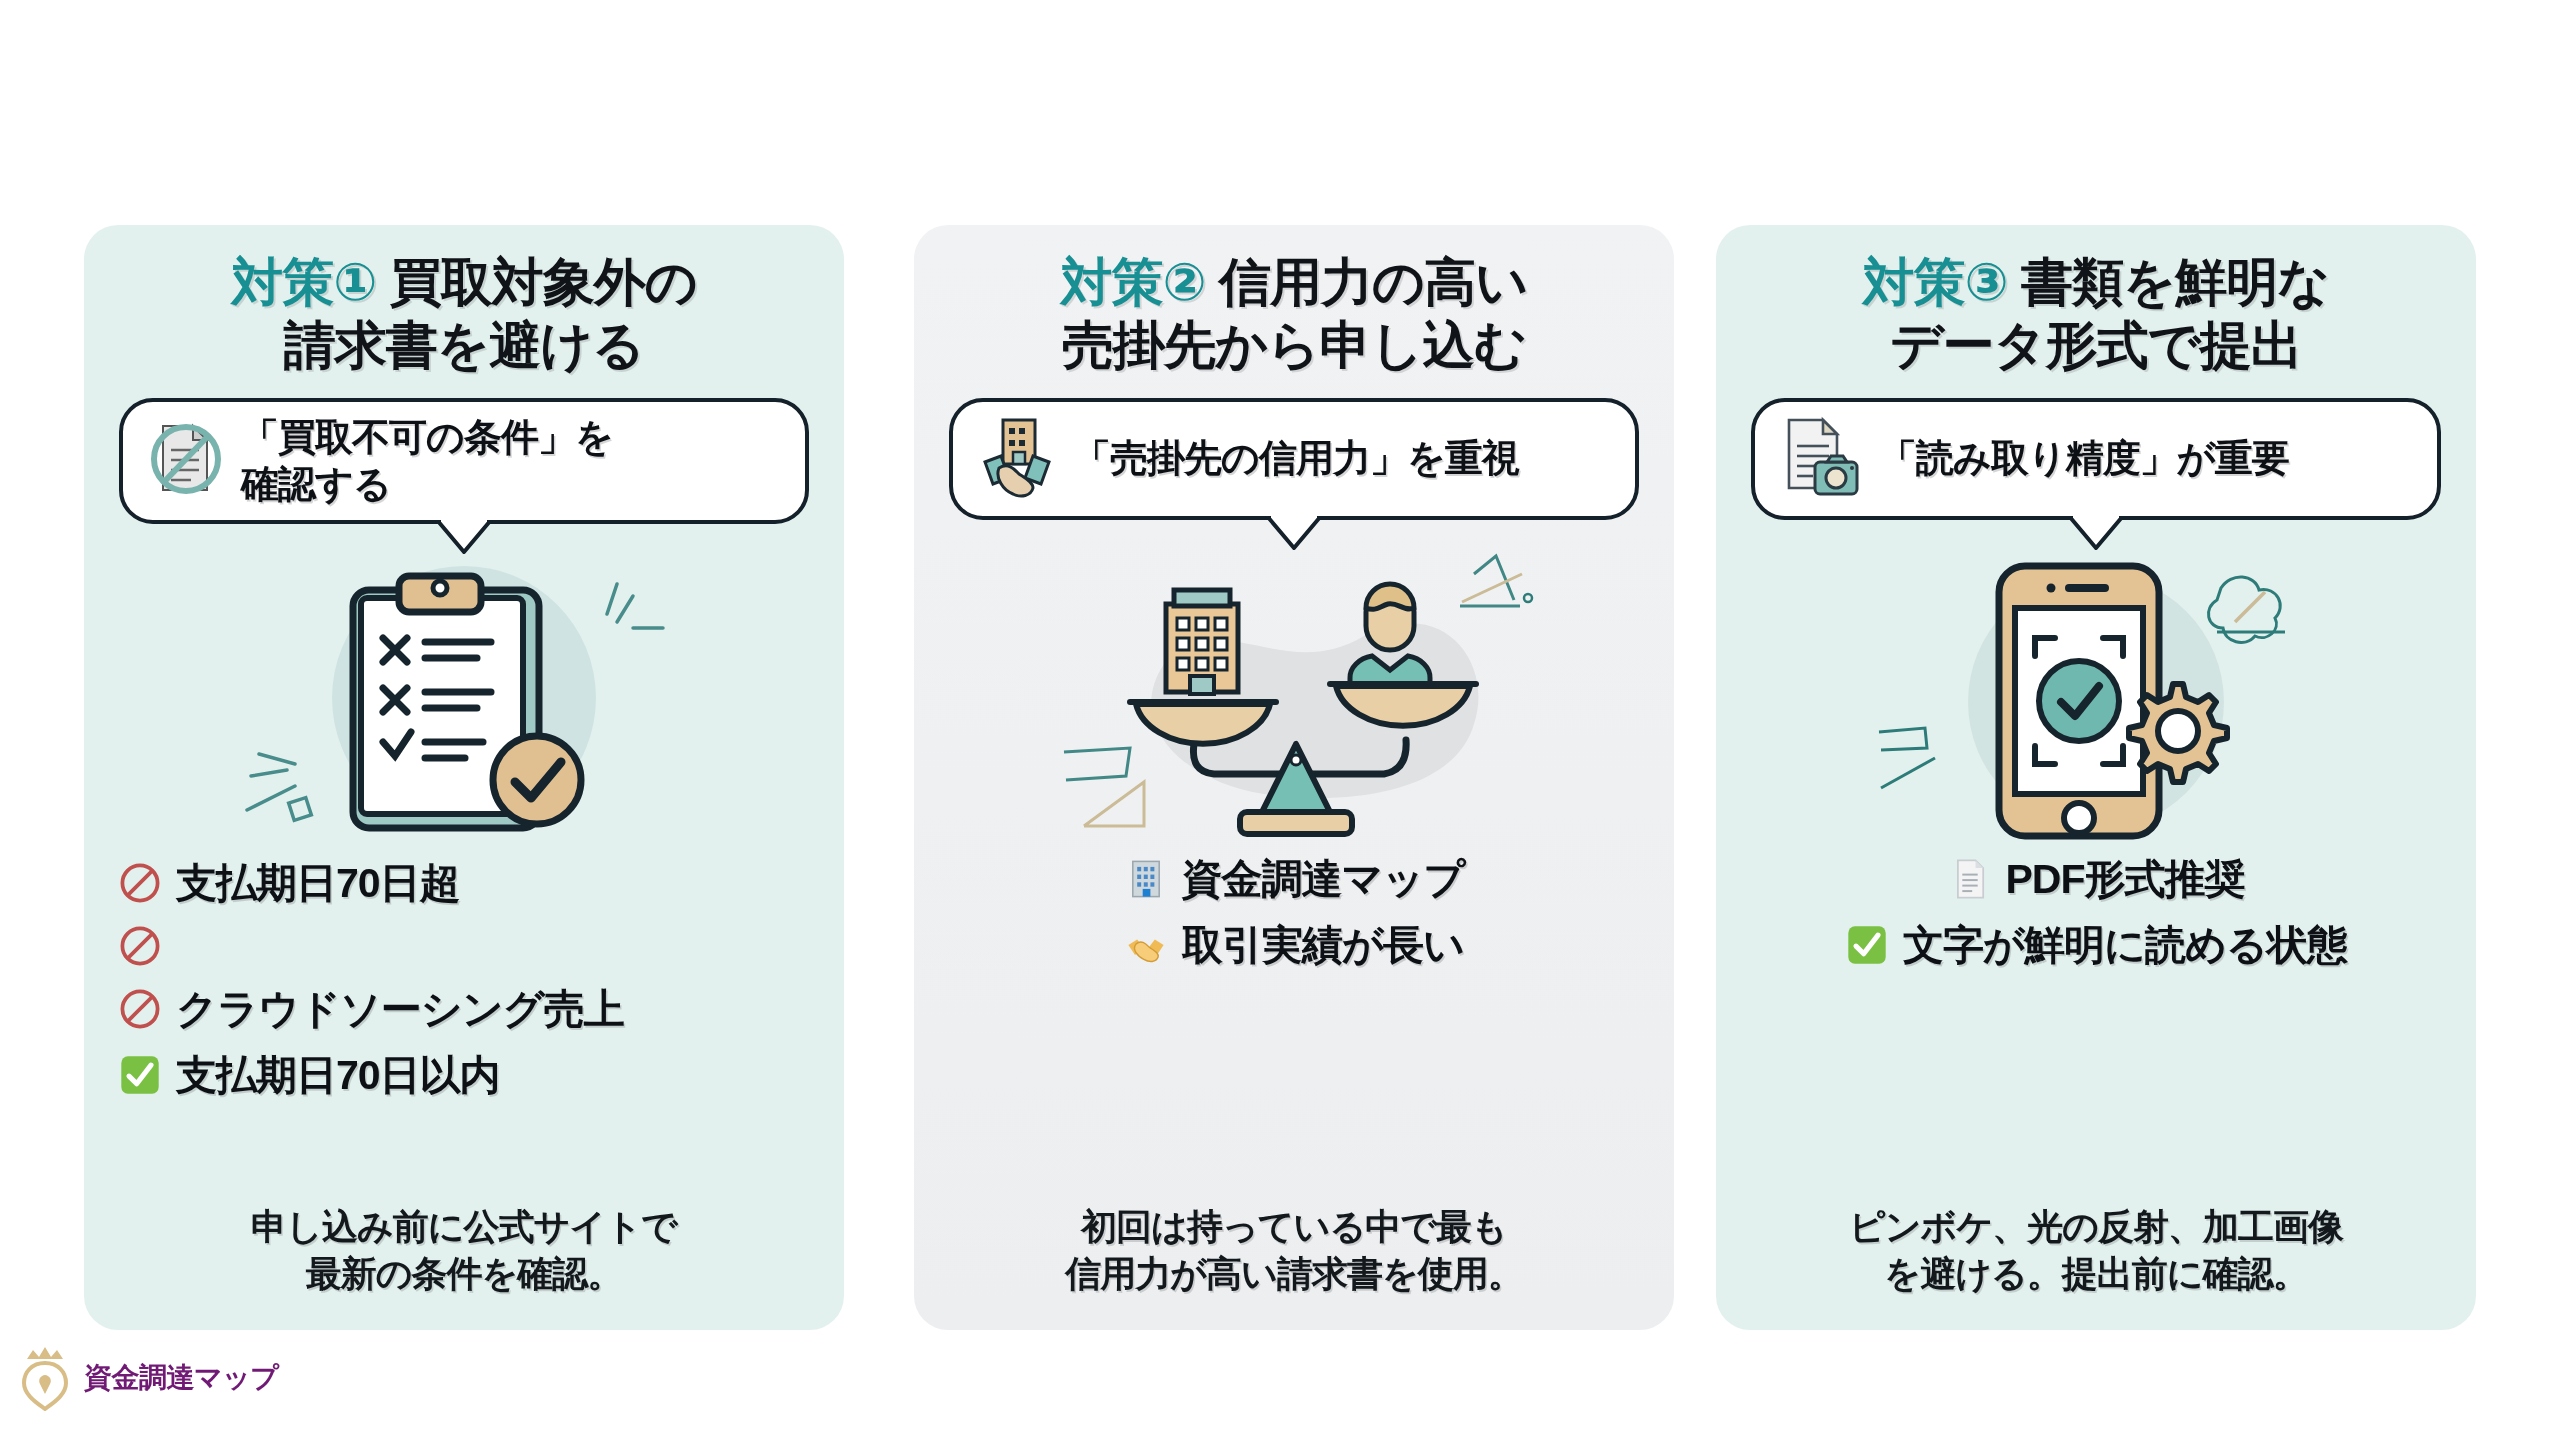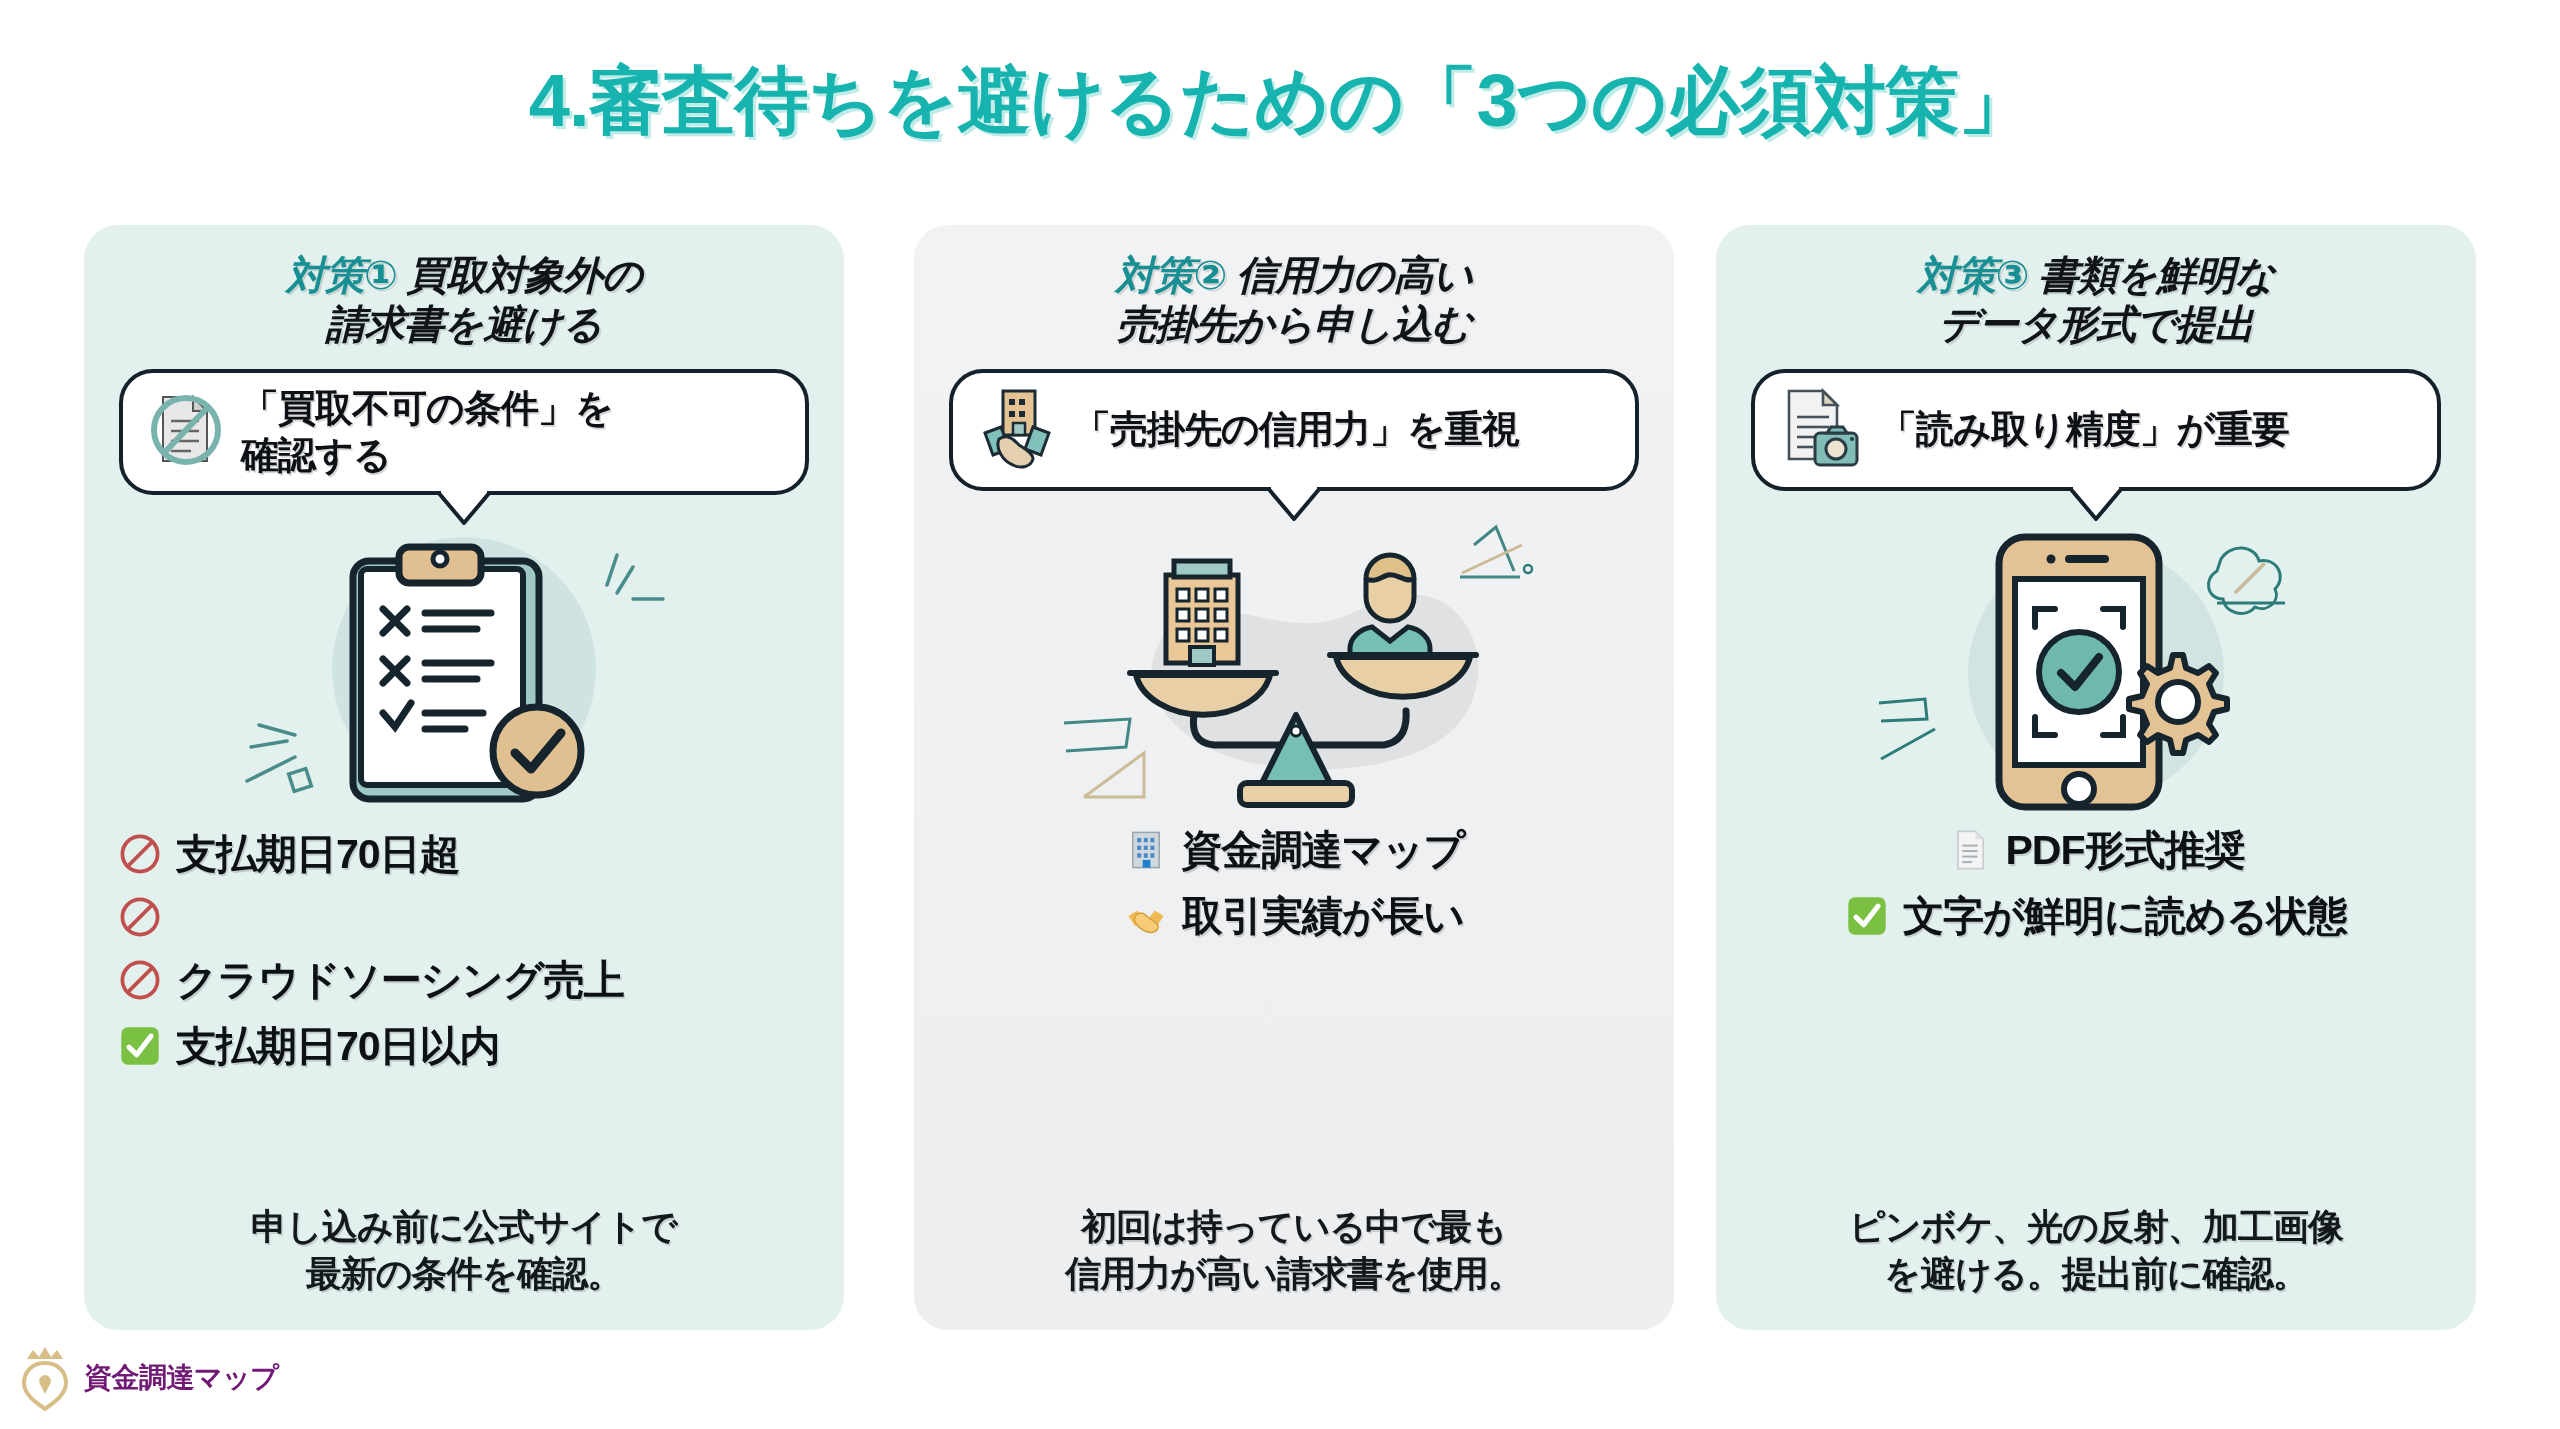--- a/index.html
+++ b/index.html
@@ -35,28 +35,27 @@
     position:relative;
     box-sizing:border-box;
     padding-top:26px;
     overflow:hidden;
   }
   .card.mint{background:#e3f1ee;}
   .card.grey{background:linear-gradient(180deg,#f1f2f3 0%,#eceef0 100%);margin-left:28px;}
 
   .card-head{
     text-align:center;
-    font-size:40px;
+    font-size:52px;
     font-weight:bold;
     color:#101418;
     line-height:1.22;
     letter-spacing:-1px;
     padding:0 22px;
     text-shadow:2px 2px 0 rgba(0,0,0,0.12);
-    font-style:italic;
   }
   .tag{color:#178f93;}
 
   
   .bubble-wrap{
     position:relative;
     margin:20px auto 0;
     width:690px;
   }
   .bubble{
@@ -118,21 +117,20 @@
   }
   .logo-text{
     font-size:28px;font-weight:bold;color:#701a75;letter-spacing:-0.5px;
   }
 </style>
 </head>
 <body>
 
 <div class="page">
 
-  <div class="title">4.審査待ちを避けるための「3つの必須対策」</div>
 
   <div class="cards">
 
     <div class="card mint">
       <div class="card-head">
         <span class="tag">対策①</span>
         <span>買取対象外の</span><br>
         <span>請求書を避ける</span>
       </div>
 

